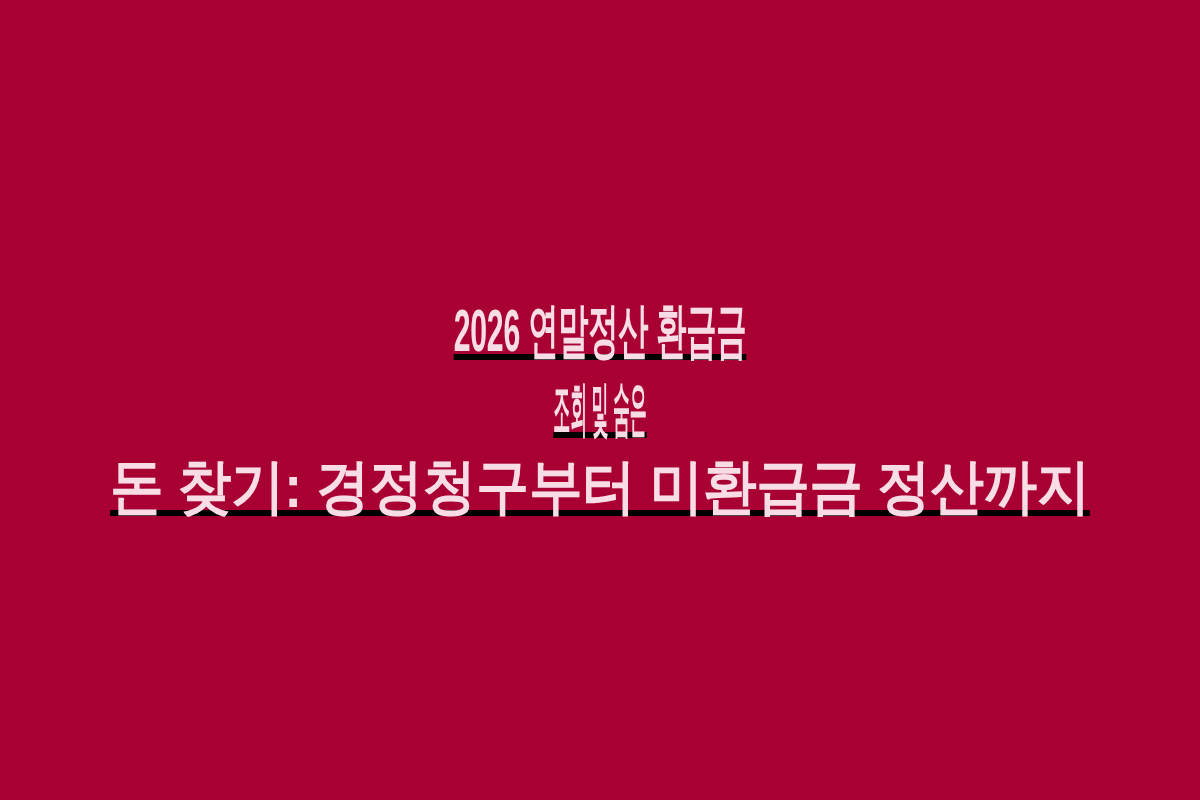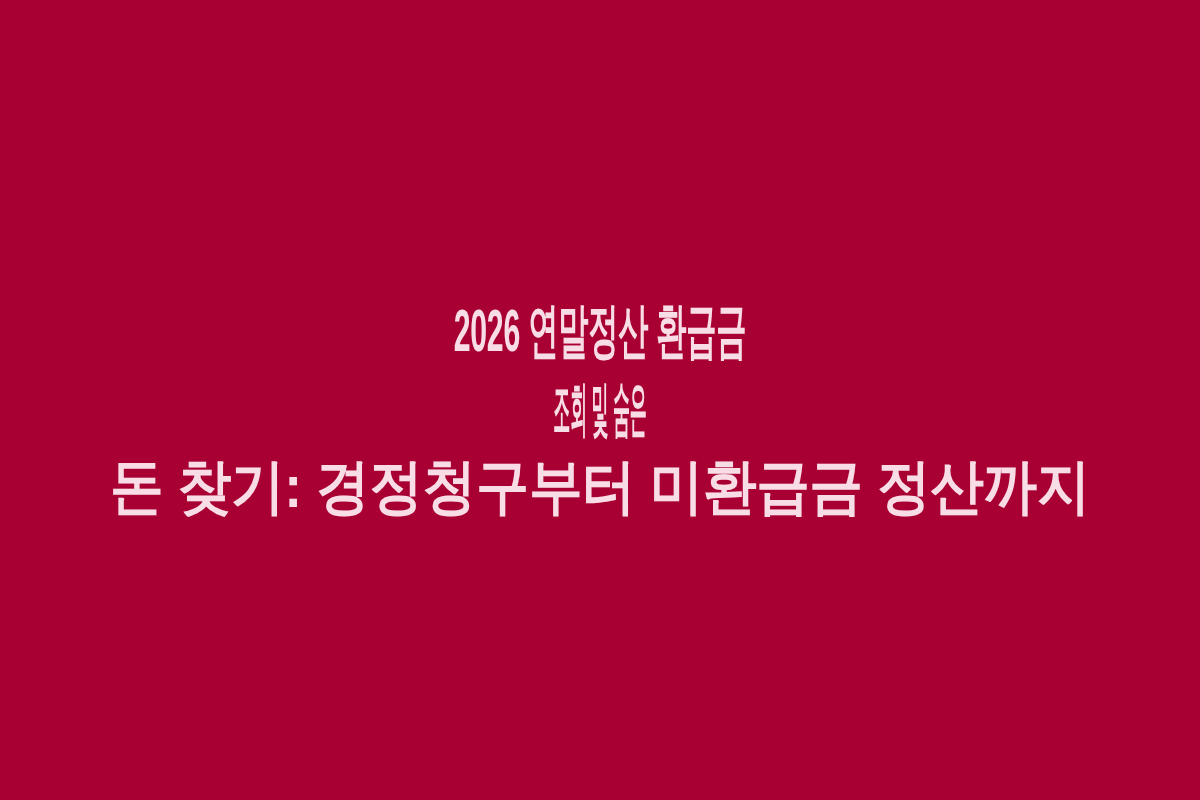--- a/index.html
+++ b/index.html
@@ -31,20 +31,21 @@
 
   
   .title-block {
     width: 1200px;
     display: flex;
     flex-direction: column;
     align-items: flex-start;
     justify-content: center;
     text-align: center;
     margin-top: 18px;
+    text-decoration: underline;
   }
 
   .title-line {
     display: block;
     width: 100%;
     color: #f8dce6;
     font-family: "Liberation Sans", "DejaVu Sans", sans-serif;
     font-weight: 700;
     white-space: nowrap;
     text-align: center;

